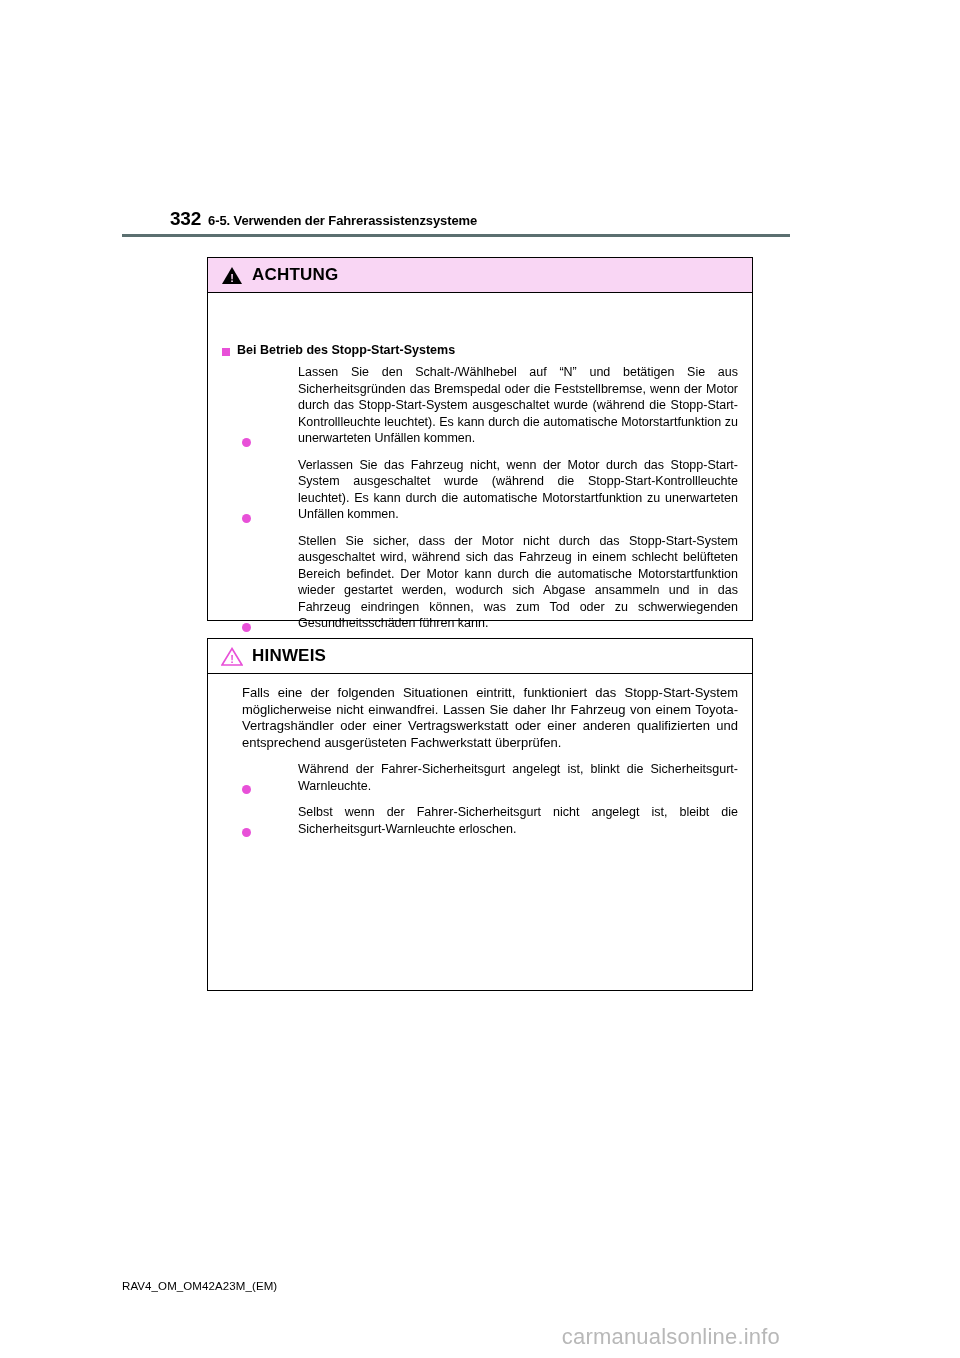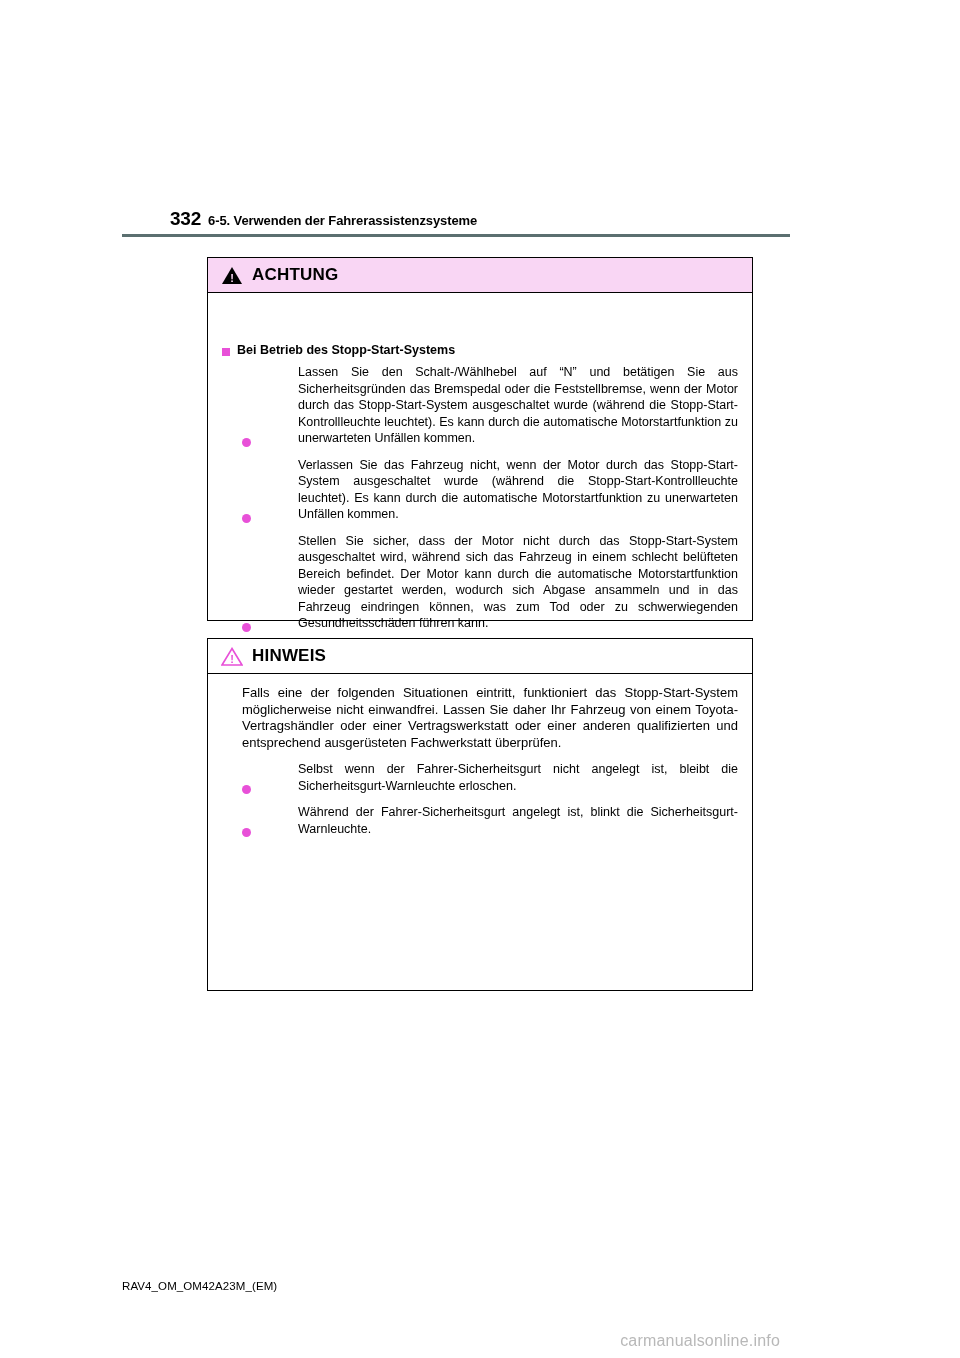--- a/index.html
+++ b/index.html
@@ -145,21 +145,21 @@
     position: absolute;
     left: 122px;
     top: 1280px;
     font-size: 11.5px;
     letter-spacing: 0.1px;
   }
   .watermark {
     position: absolute;
     right: 12px;
     bottom: 8px;
-    font-size: 16px;
+    font-size: 22px;
     color: #b8b8b8;
     letter-spacing: 0.2px;
   }
 </style>
 </head>
 <body>
 
 <div class="page">
 
   <div class="header">
@@ -208,26 +208,26 @@
         <text x="11" y="16" font-size="11" font-family="Liberation Sans, sans-serif" font-weight="bold" fill="#e850d8" text-anchor="middle">!</text>
       </svg>
       <span class="box-title">HINWEIS</span>
     </div>
     <div class="box-body">
 
       <div class="para">Falls eine der folgenden Situationen eintritt, funktioniert das Stopp-Start-System möglicherweise nicht einwandfrei. Lassen Sie daher Ihr Fahrzeug von einem Toyota-Vertragshändler oder einer Vertragswerkstatt oder einer anderen qualifizierten und entsprechend ausgerüsteten Fachwerkstatt überprüfen.</div>
 
       <div class="bullet-item">
         <span class="bullet-dot"></span>
+        <span class="bullet-text">Während der Fahrer-Sicherheitsgurt angelegt ist, blinkt die Sicherheitsgurt-Warnleuchte.</span>
+      </div>
+
+      <div class="bullet-item">
+        <span class="bullet-dot"></span>
         <span class="bullet-text">Selbst wenn der Fahrer-Sicherheitsgurt nicht angelegt ist, bleibt die Sicherheitsgurt-Warnleuchte erloschen.</span>
-      </div>
-
-      <div class="bullet-item">
-        <span class="bullet-dot"></span>
-        <span class="bullet-text">Während der Fahrer-Sicherheitsgurt angelegt ist, blinkt die Sicherheitsgurt-Warnleuchte.</span>
       </div>
 
 
     </div>
   </div>
 
   <div class="footer">RAV4_OM_OM42A23M_(EM)</div>
   <div class="watermark">carmanualsonline.info</div>
 
 </div>

